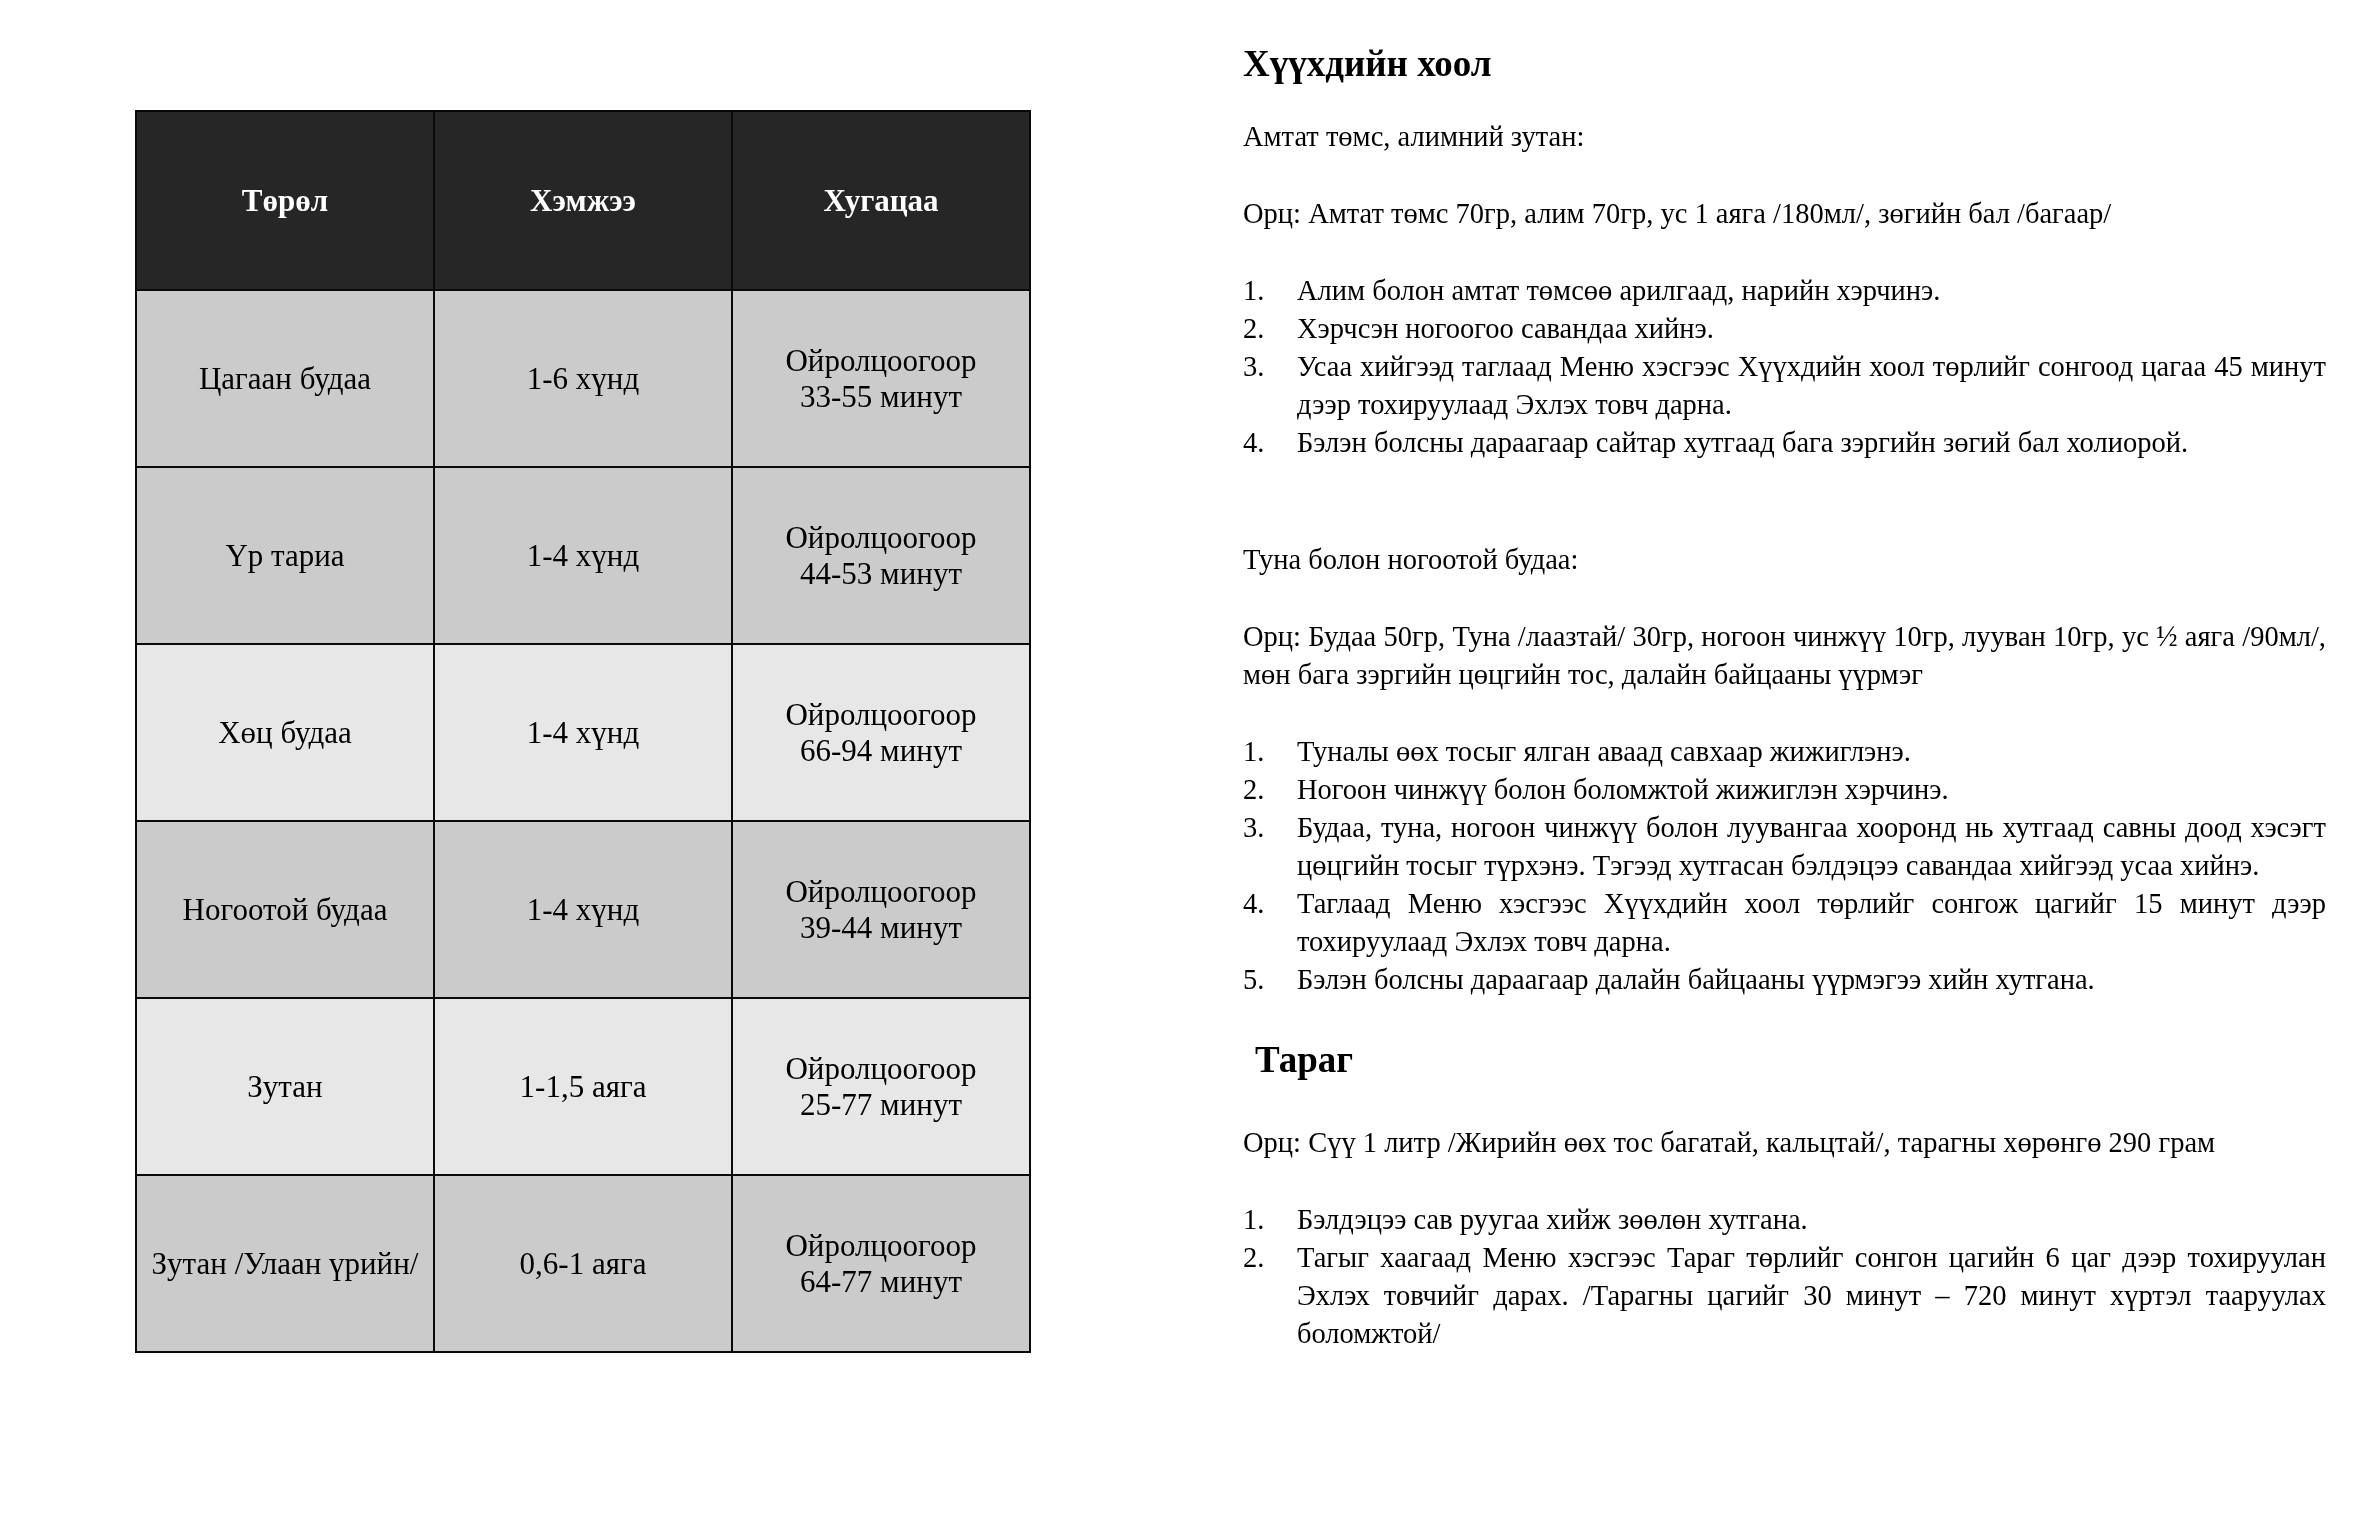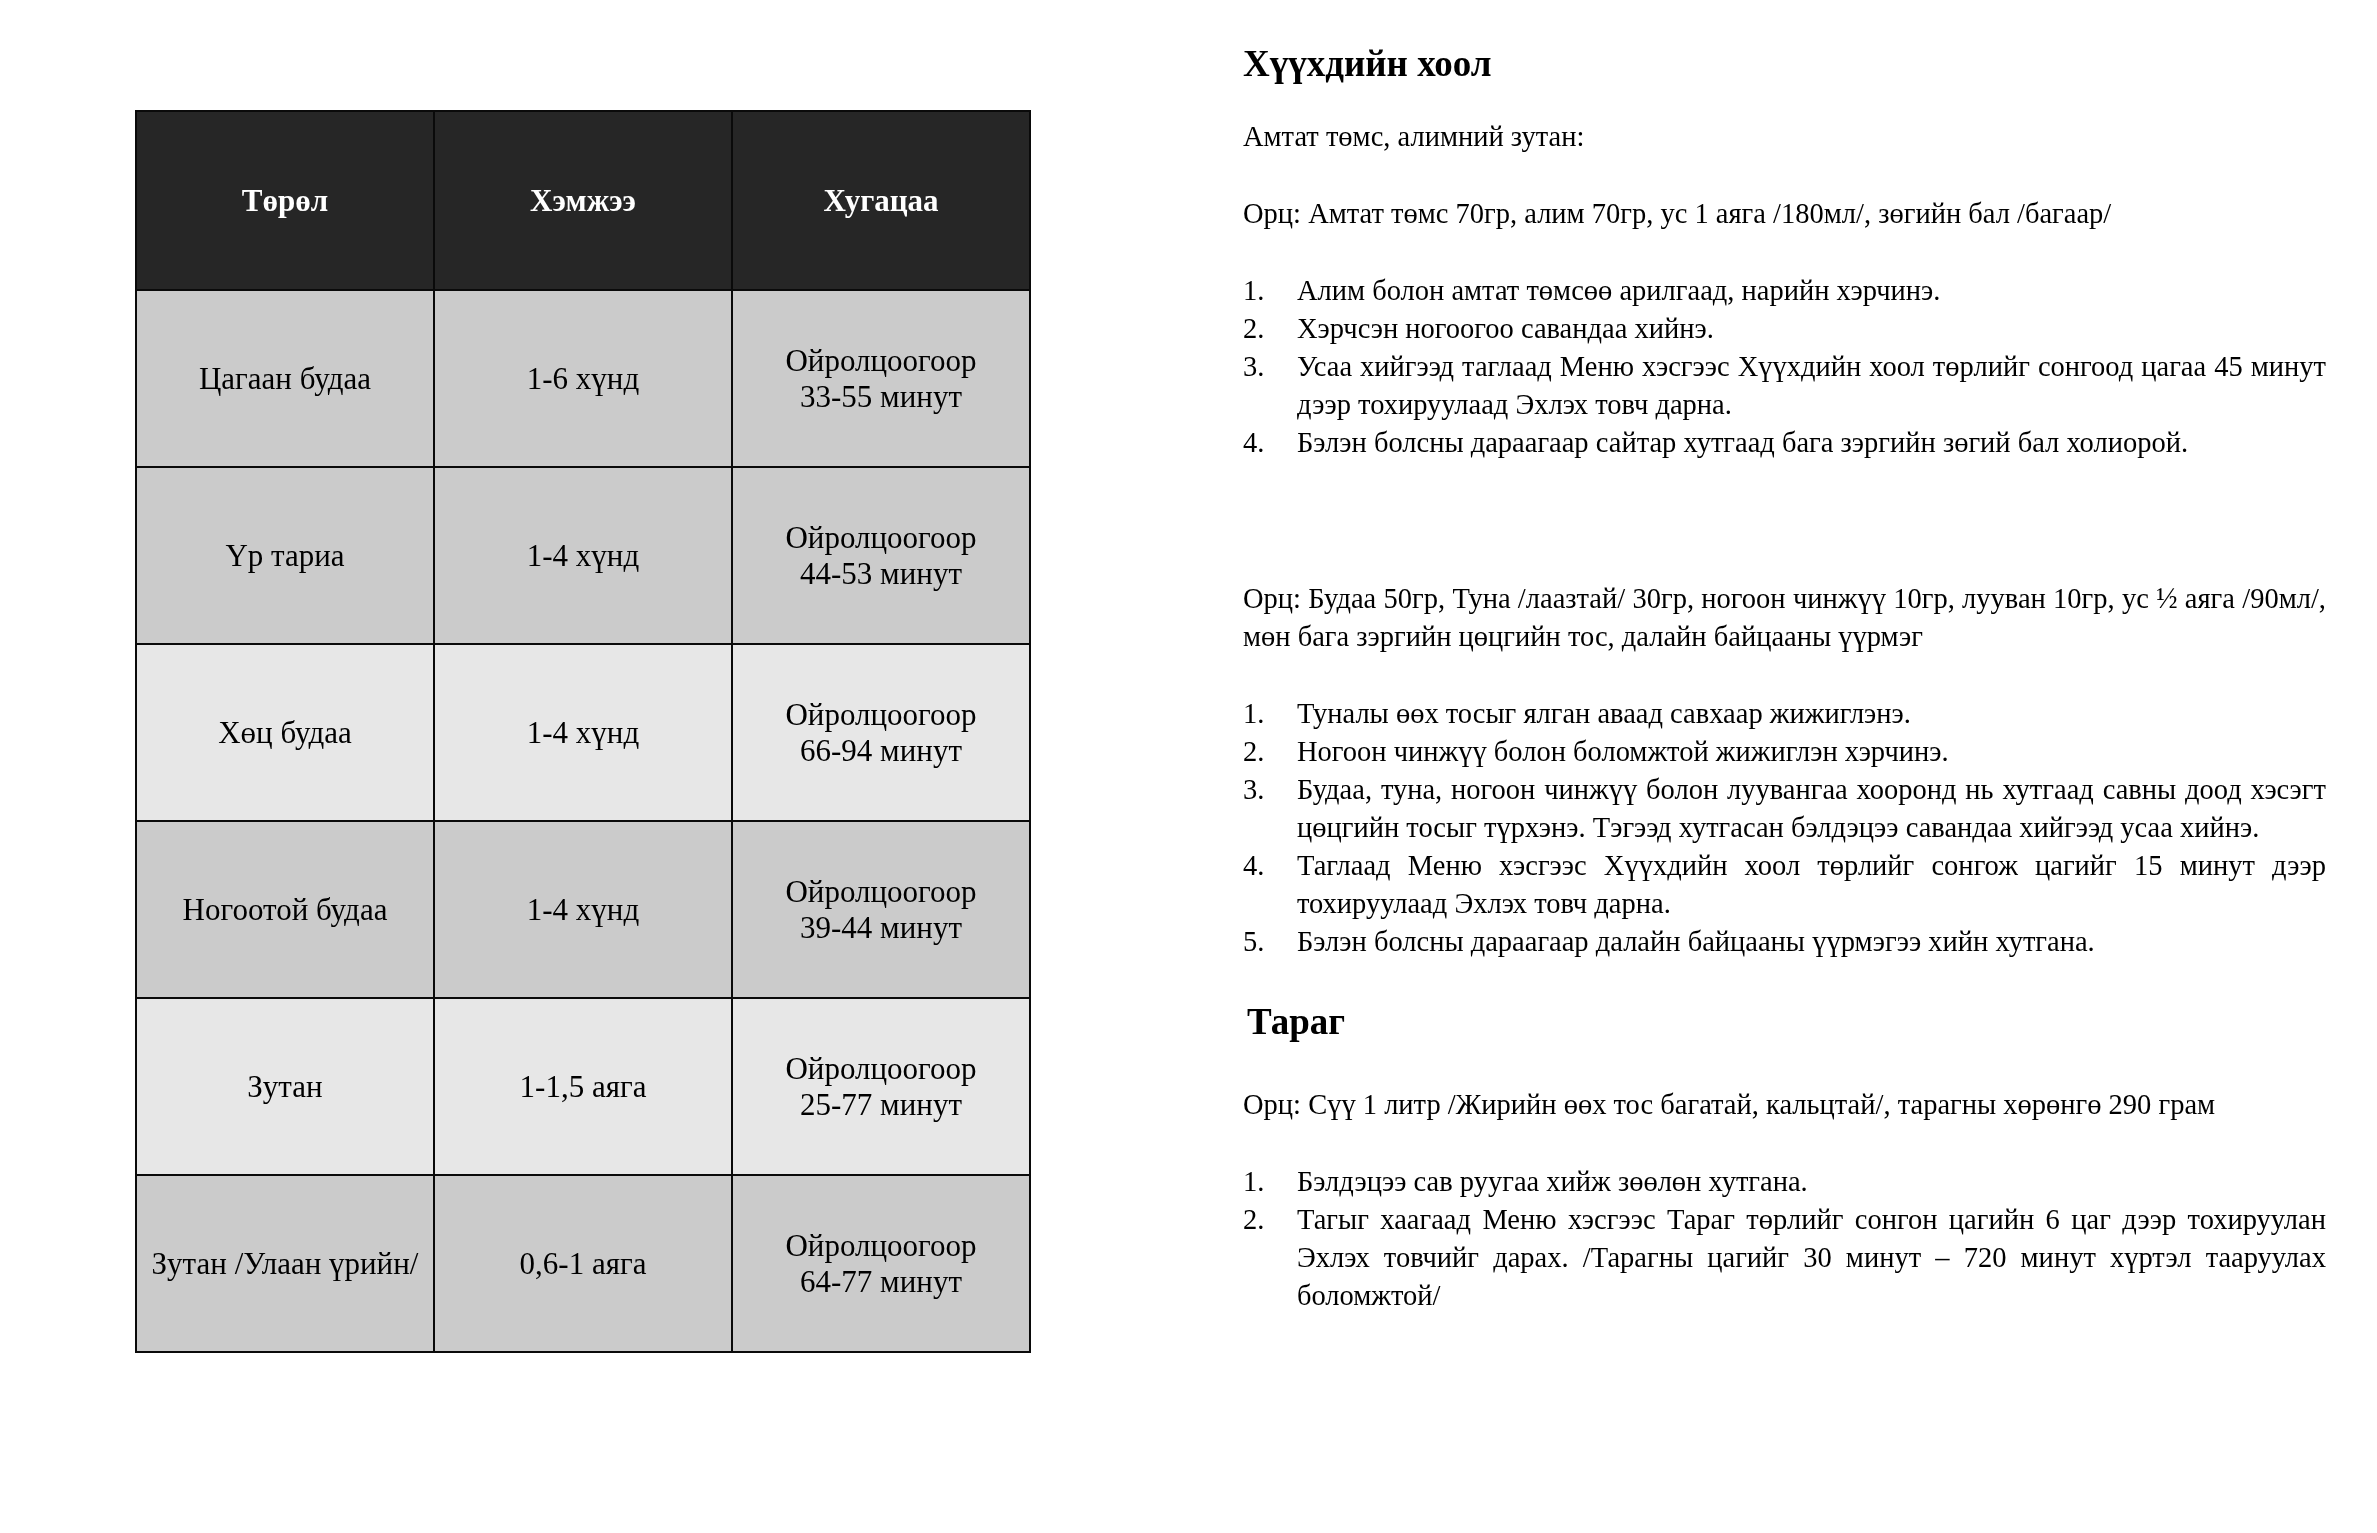--- a/index.html
+++ b/index.html
@@ -14,21 +14,21 @@
   .tbl col.c1 { width: 298px; } .tbl col.c2 { width: 298px; } .tbl col.c3 { width: 298px; }
   .tbl thead th { background: #262626; color: #ffffff; font-weight: bold; height: 161px; }
   .tbl tbody td { height: 159px; }
   .tbl tbody tr.dark td { background: #cbcbcb; }
   .tbl tbody tr.light td { background: #e7e7e7; }
   .tbl .time span { display: block; }
 
   
   .doc { position: absolute; left: 1243px; top: 39px; width: 1083px; font-size: 28.5px; line-height: 38px; }
   .h1 { font-size: 37px; font-weight: bold; line-height: 50px; margin: 0 0 28.5px 0; }
-  .h2 { font-size: 37px; font-weight: bold; line-height: 50px; margin: 0 0 39px 4px; }
+  .h2 { font-size: 37px; font-weight: bold; line-height: 50px; margin: 0 0 39px 12px; }
   .p { margin: 0; text-align: justify; }
   .sp1 { height: 39px; }
   .sp2 { height: 39px; }
   ol.steps { margin: 0; padding: 0; list-style: none; }
   ol.steps li { position: relative; padding-left: 54px; text-align: justify; }
   ol.steps li .num { position: absolute; left: 0; top: 0; }
 </style>
 </head>
 <body>
 
@@ -106,20 +106,21 @@
   <div class="sp2"></div>
   <ol class="steps">
     <li><span class="num">1.</span><span>Алим болон амтат төмсөө арилгаад, нарийн хэрчинэ.</span></li>
     <li><span class="num">2.</span><span>Хэрчсэн ногоогоо савандаа хийнэ.</span></li>
     <li><span class="num">3.</span><span>Усаа хийгээд таглаад Меню хэсгээс Хүүхдийн хоол төрлийг сонгоод цагаа 45 минут дээр тохируулаад Эхлэх товч дарна.</span></li>
     <li><span class="num">4.</span><span>Бэлэн болсны дараагаар сайтар хутгаад бага зэргийн зөгий бал холиорой.</span></li>
   </ol>
 
   <div style="height:79px"></div>
 
+  <p class="p">Туна болон ногоотой будаа:</p>
   <div class="sp1"></div>
   <p class="p">Орц: Будаа 50гр, Туна /лаазтай/ 30гр, ногоон чинжүү 10гр, лууван 10гр, ус ½ аяга /90мл/, мөн бага зэргийн цөцгийн тос, далайн байцааны үүрмэг</p>
   <div class="sp2"></div>
   <ol class="steps">
     <li><span class="num">1.</span><span>Туналы өөх тосыг ялган аваад савхаар жижиглэнэ.</span></li>
     <li><span class="num">2.</span><span>Ногоон чинжүү болон боломжтой жижиглэн хэрчинэ.</span></li>
     <li><span class="num">3.</span><span>Будаа, туна, ногоон чинжүү болон луувангаа хооронд нь хутгаад савны доод хэсэгт цөцгийн тосыг түрхэнэ. Тэгээд хутгасан бэлдэцээ савандаа хийгээд усаа хийнэ.</span></li>
     <li><span class="num">4.</span><span>Таглаад Меню хэсгээс Хүүхдийн хоол төрлийг сонгож цагийг 15 минут дээр тохируулаад Эхлэх товч дарна.</span></li>
     <li><span class="num">5.</span><span>Бэлэн болсны дараагаар далайн байцааны үүрмэгээ хийн хутгана.</span></li>
   </ol>

